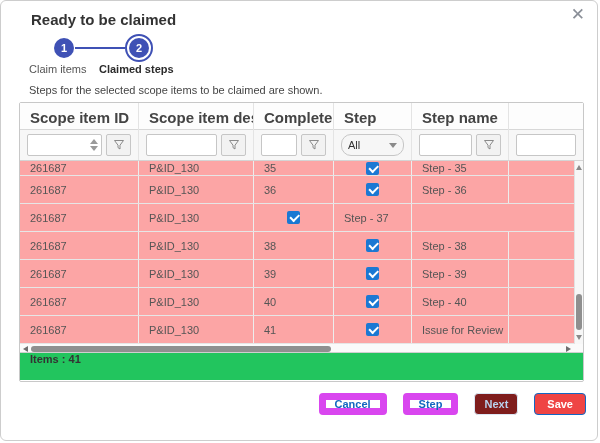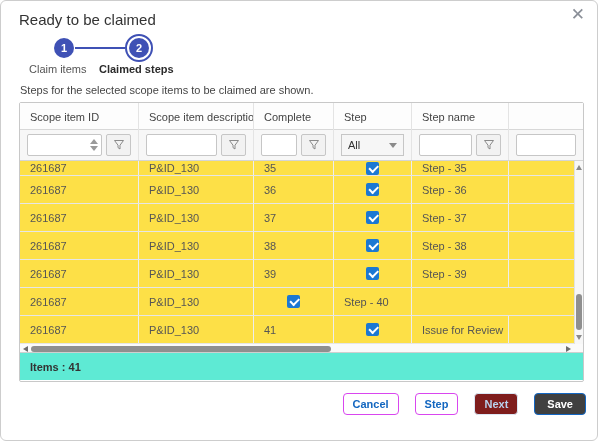--- a/index.html
+++ b/index.html
@@ -5,22 +5,22 @@
   * { box-sizing: border-box; margin: 0; padding: 0; }
   html, body { width: 600px; height: 443px; }
   body { font-family: "Liberation Sans", sans-serif; background: #fff; }
 
   .dialog {
     position: relative; width: 598px; height: 441px;
     border: 1px solid #cdcdcd; border-radius: 6px; background: #fff; overflow: hidden;
   }
 
   .dlg-title {
-    position: absolute; left: 18px; top: 10px;
-    font-size: 15px; font-weight: 400; color: #333;
+    position: absolute; left: 30px; top: 10px;
+    font-size: 15px; font-weight: 700; color: #333;
   }
   .close-btn {
     position: absolute; right: 12px; top: 5px;
     font-size: 17px; color: #8a8f98; cursor: pointer; line-height: 1;
   }
 
   
   .stepper { position: absolute; left: 0; top: 0; }
   .step-circle {
     position: absolute; width: 20px; height: 20px; border-radius: 50%;
@@ -32,31 +32,31 @@
     position: absolute; left: 124px; top: 33px; width: 28px; height: 28px;
     border: 2px solid #3f51b5; border-radius: 50%;
     display: flex; align-items: center; justify-content: center; background: #fff;
   }
   .step2-ring .step-circle { position: static; }
   .step-line { position: absolute; left: 74px; top: 46px; width: 50px; height: 2px; background: #3f51b5; }
   .step-label { position: absolute; top: 62px; font-size: 11px; }
   .step1-label { left: 28px; width: 70px; color: #555; }
   .step2-label { left: 98px; width: 84px; color: #2b2b2b; font-weight: 700; }
 
-  .note { position: absolute; left: 19px; top: 83px; font-size: 11px; color: #454545; }
+  .note { position: absolute; left: 28px; top: 83px; font-size: 11px; color: #454545; }
 
   
   .grid {
     position: absolute; left: 18px; top: 101px; width: 565px; height: 280px;
     border: 1px solid #c8c8c8; background: #fff; border-radius: 2px;
   }
   .grow { display: grid; grid-template-columns: 119px 115px 80px 78px 97px 1fr; }
   .hdr-row { height: 27px; border-bottom: 1px solid #d8d8d8; background: #fdfdfd; }
   .hdr-cell {
-    font-size: 11px; font-weight: 400; color: #444;
+    font-size: 15px; font-weight: 700; color: #444;
     padding-left: 10px; display: flex; align-items: center;
     border-right: 1px solid #e4e4e4; overflow: hidden; white-space: nowrap;
   }
   .hdr-cell:last-child { border-right: none; margin-top: 28px; }
 
   .filter-row { height: 31px; background: #f7f7f7; border-bottom: 1px solid #d4d4d4; }
   .filter-cell {
     display: flex; align-items: center; gap: 4px; padding: 0 7px;
     border-right: 1px solid #e4e4e4; overflow: hidden;
   }
@@ -71,28 +71,28 @@
     position: absolute; right: 3px; top: 3px; width: 10px; height: 16px;
     display: flex; flex-direction: column; align-items: center; justify-content: center; gap: 2px;
   }
   .spin-up { width: 0; height: 0; border-left: 4px solid transparent; border-right: 4px solid transparent; border-bottom: 5px solid #9a9a9a; }
   .spin-down { width: 0; height: 0; border-left: 4px solid transparent; border-right: 4px solid transparent; border-top: 5px solid #9a9a9a; }
   .funnel-btn {
     width: 25px; height: 22px; flex: none; border: 1px solid #c6c6c6; border-radius: 2px;
     background: #f2f2f2; display: flex; align-items: center; justify-content: center; cursor: pointer;
   }
   .select-box {
-    flex: 1; height: 22px; border: 1px solid #c6c6c6; border-radius: 0; background: #f6f6f6;
+    flex: 1; height: 22px; border: 1px solid #c6c6c6; border-radius: 10px; background: #f6f6f6;
     display: flex; align-items: center; justify-content: space-between;
     font-size: 11px; color: #333; padding: 0 6px; cursor: pointer;
   }
   .caret { width: 0; height: 0; border-left: 4px solid transparent; border-right: 4px solid transparent; border-top: 5px solid #8a8a8a; }
 
   .body-rows { position: relative; }
-  .row { height: 28px; border-bottom: 1px solid #e6e6e6; background: #fde047; }
+  .row { height: 28px; border-bottom: 1px solid #e6e6e6; background: #fca5a5; }
   .row.partial { height: 15px; }
   .cell {
     font-size: 11px; color: #555; padding-left: 10px;
     display: flex; align-items: center; border-right: 1px solid #ededed;
     overflow: hidden; white-space: nowrap;
   }
   .cell:last-child { border-right: none; }
   .cell.center { justify-content: center; padding-left: 0; }
   .checkbox {
     width: 13px; height: 13px; background: #1b78d3; border-radius: 2px;
@@ -118,35 +118,35 @@
   .vscroll {
     position: absolute; top: 58px; right: 0; width: 9px; height: 183px;
     background: #f7f7f7; border-left: 1px solid #e2e2e2;
   }
   .v-arrow { width: 0; height: 0; position: absolute; left: 1px; }
   .v-arrow.up { top: 4px; border-left: 3.5px solid transparent; border-right: 3.5px solid transparent; border-bottom: 5px solid #8a8a8a; }
   .v-arrow.down { bottom: 4px; border-left: 3.5px solid transparent; border-right: 3.5px solid transparent; border-top: 5px solid #8a8a8a; }
   .v-thumb { position: absolute; left: 1px; bottom: 14px; width: 6px; height: 36px; border-radius: 3px; background: #8f8f8f; cursor: grab; }
 
   .grid-footer {
-    height: 27px; background: #5eead4;
-    display: flex; align-items: center; padding-left: 10px;
+    height: 27px; background: #22c55e;
+    display: flex; padding-left: 10px;
     font-size: 11px; font-weight: 600; color: #333;
   }
 
   
   .btn-bar { position: absolute; right: 11px; bottom: 25px; display: flex; gap: 16px; }
   .btn {
     height: 22px; padding: 0 9px; border-radius: 4px; font-size: 11px; font-weight: 700;
     display: flex; align-items: center; justify-content: center; cursor: pointer;
     font-family: "Liberation Sans", sans-serif;
   }
-  .btn.outline { background: #fff; border: 1px solid #d946ef; color: #1266c0; }
+  .btn.outline { background: #fff; border: 7px solid #d946ef; color: #1266c0; }
   .btn.disabled { background: #7f1d1d; border: 1px solid #dbe7f5; color: #b9d2ef; cursor: default; }
-  .btn.primary { background: #404040; border: 1px solid #1266c3; color: #fff; padding: 0 12px; }
+  .btn.primary { background: #ef4444; border: 1px solid #1266c3; color: #fff; padding: 0 12px; }
 </style>
 </head>
 <body>
 
 <div class="dialog">
 
   <div class="dlg-title">Ready to be claimed</div>
   <div class="close-btn">✕</div>
 
   <div class="stepper">
@@ -243,21 +243,20 @@
         <div class="cell">36</div>
         <div class="cell center">
             <span class="checkbox"></span>
           </div>
         <div class="cell">Step - 36</div>
         <div class="cell"></div>
       </div>
       <div class="grow row">
         <div class="cell">261687</div>
         <div class="cell">P&amp;ID_130</div>
-        <div class="cell">37</div>
         <div class="cell center">
             <span class="checkbox"></span>
           </div>
         <div class="cell">Step - 37</div>
         <div class="cell"></div>
       </div>
       <div class="grow row">
         <div class="cell">261687</div>
         <div class="cell">P&amp;ID_130</div>
         <div class="cell">38</div>
@@ -273,20 +272,21 @@
         <div class="cell">39</div>
         <div class="cell center">
             <span class="checkbox"></span>
           </div>
         <div class="cell">Step - 39</div>
         <div class="cell"></div>
       </div>
       <div class="grow row">
         <div class="cell">261687</div>
         <div class="cell">P&amp;ID_130</div>
+        <div class="cell">40</div>
         <div class="cell center">
             <span class="checkbox"></span>
           </div>
         <div class="cell">Step - 40</div>
         <div class="cell"></div>
       </div>
       <div class="grow row">
         <div class="cell">261687</div>
         <div class="cell">P&amp;ID_130</div>
         <div class="cell">41</div>

